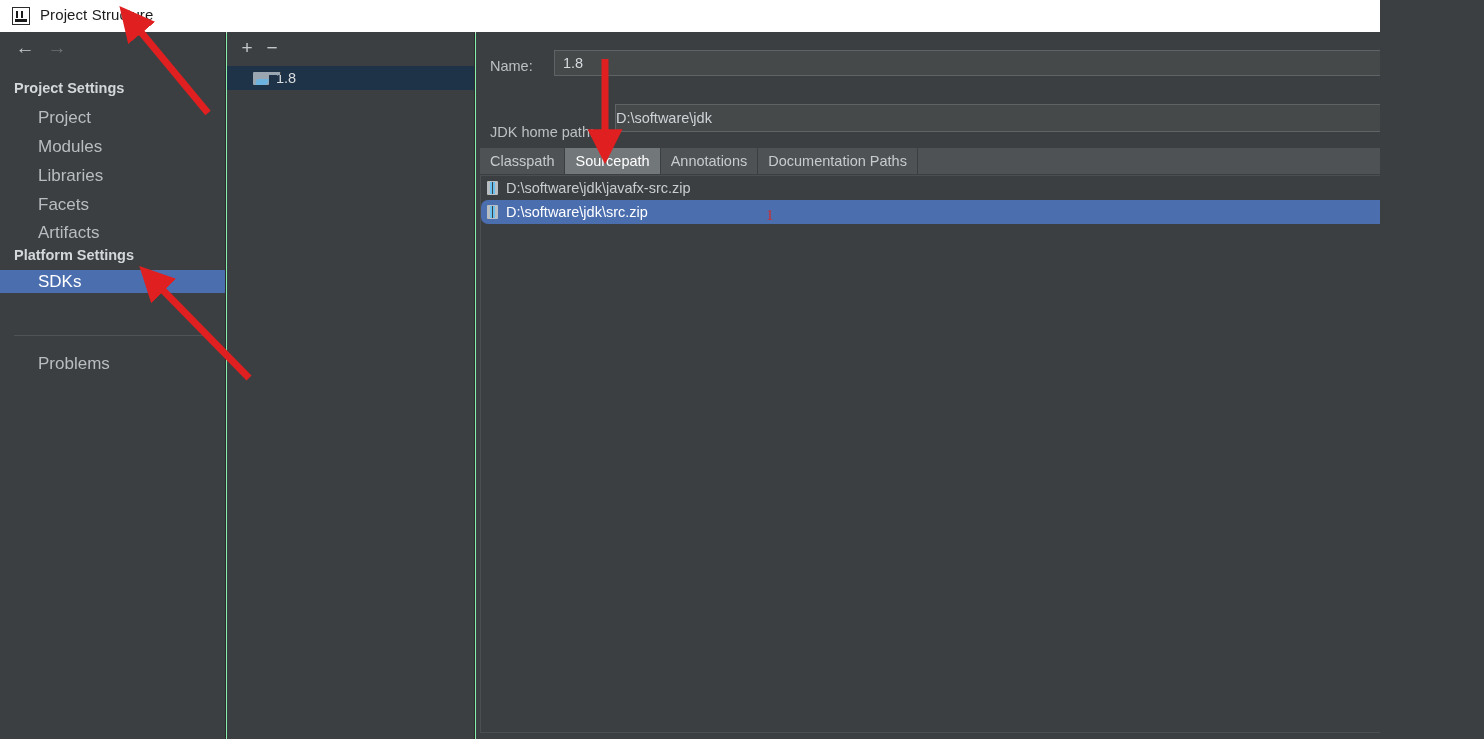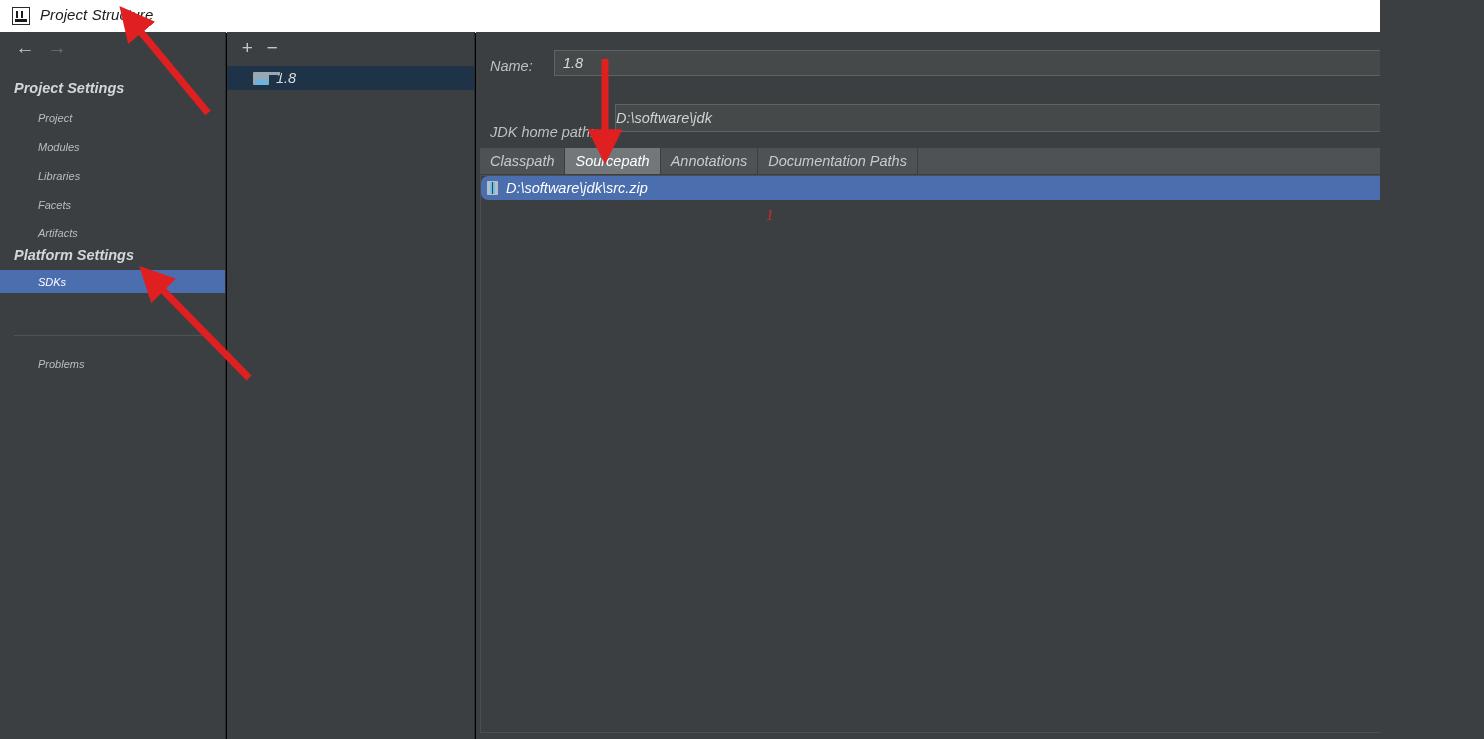--- a/index.html
+++ b/index.html
@@ -8,22 +8,21 @@
     background: #3c3f41;
   }
   body {
     font-family: "Liberation Sans", sans-serif;
   }
   #app {
     position: relative;
     width: 1380px;
     height: 739px;
     overflow: hidden;
-    background: #000000;
-    font-style: italic;
+    background: #86efac;
   }
 
   
   #titlebar {
     position: absolute;
     left: 0; top: 0;
     width: 1484px; height: 32px;
     background: #ffffff;
     border-bottom: 1px solid #d8d8d8;
   }
@@ -105,21 +104,21 @@
     font-weight: bold;
     color: #d4d7da;
     white-space: nowrap;
   }
   .side-item {
     position: absolute;
     left: 0;
     width: 225px; height: 23px;
     display: flex;
     align-items: center;
-    font-size: 11px;
+    font-size: 17px;
     color: #b9bdc1;
     cursor: pointer;
     box-sizing: border-box;
     padding-left: 38px;
     white-space: nowrap;
   }
   .side-item.selected {
     background: #4b6eaf;
     color: #ffffff;
   }
@@ -499,20 +498,28 @@
     <div id="tabs">
       <div class="tab">Classpath</div>
       <div class="tab active">Sourcepath</div>
       <div class="tab">Annotations</div>
       <div class="tab">Documentation Paths</div>
       <div class="tab-filler"></div>
     </div>
 
     <div id="paths-area">
       <div id="paths-list">
+        <div class="path-row">
+          <span class="zip-icon">
+            <span class="case"></span>
+              <span class="teeth"></span>
+              <span class="slit"></span>
+          </span>
+          <span>D:\software\jdk\javafx-src.zip</span>
+        </div>
         <div class="path-row selected">
           <span class="zip-icon">
             <span class="case"></span>
               <span class="teeth"></span>
               <span class="slit"></span>
           </span>
           <span>D:\software\jdk\src.zip</span>
         </div>
       </div>
       <div id="paths-buttons">

